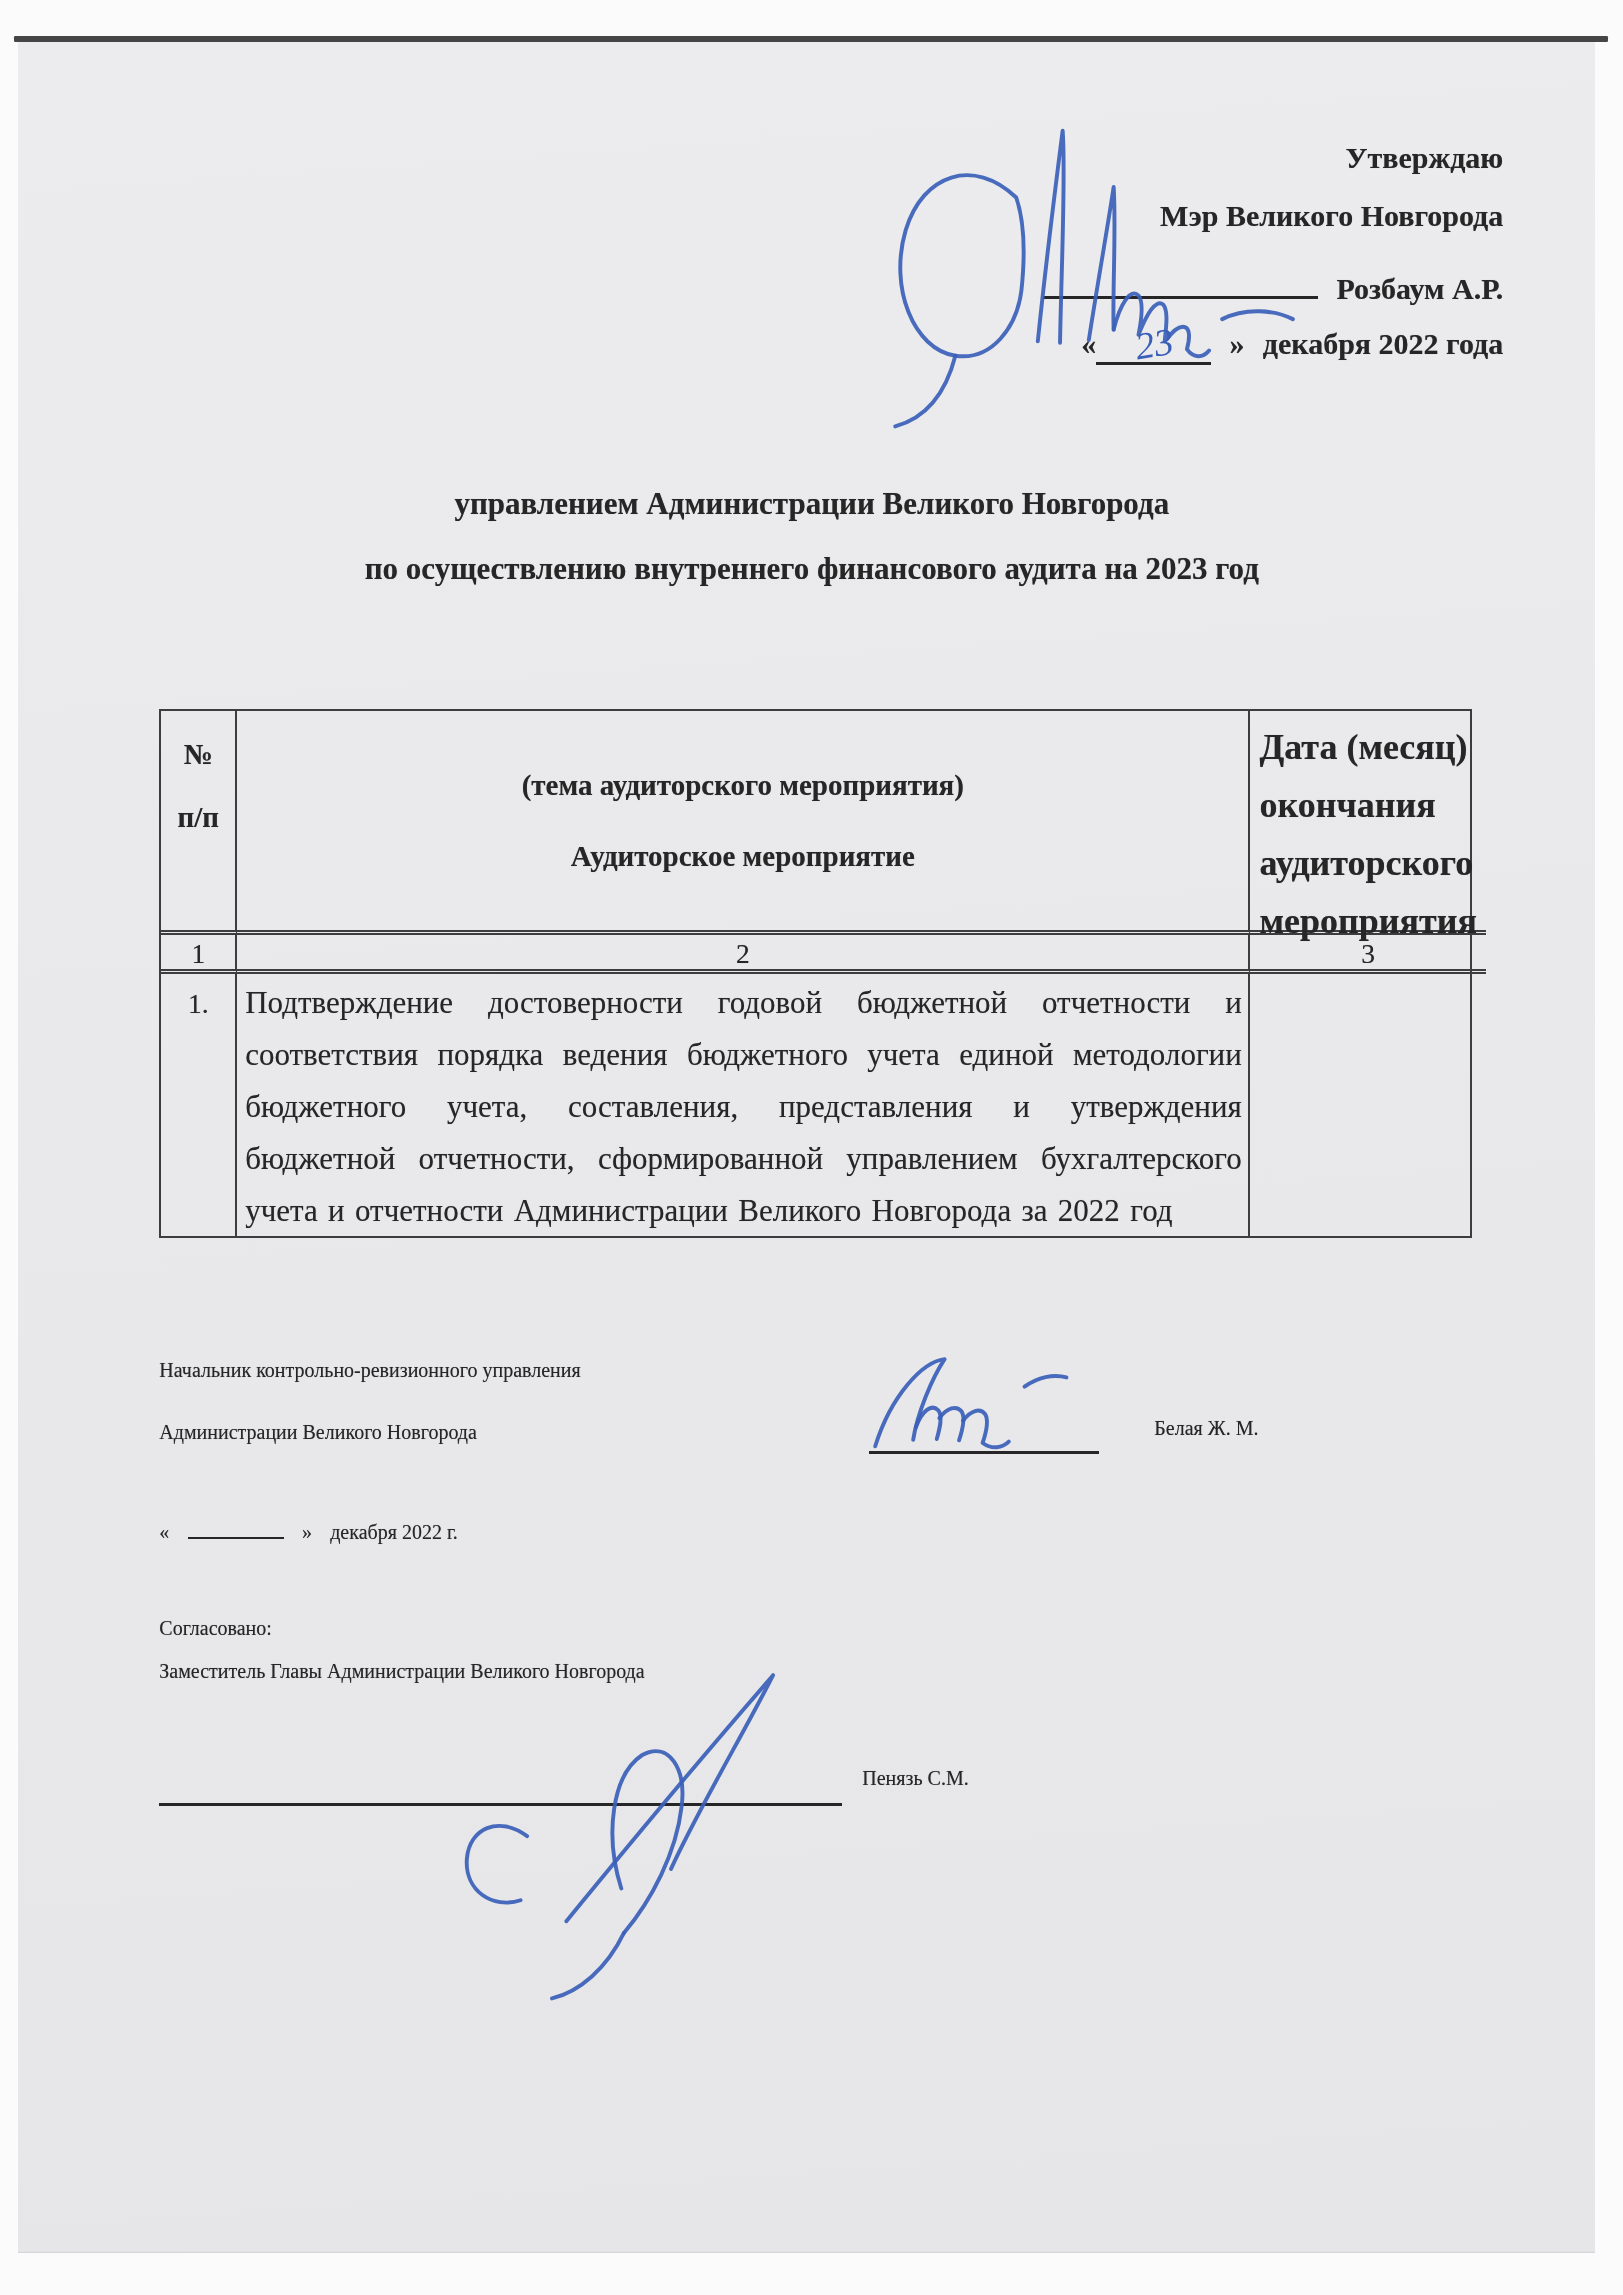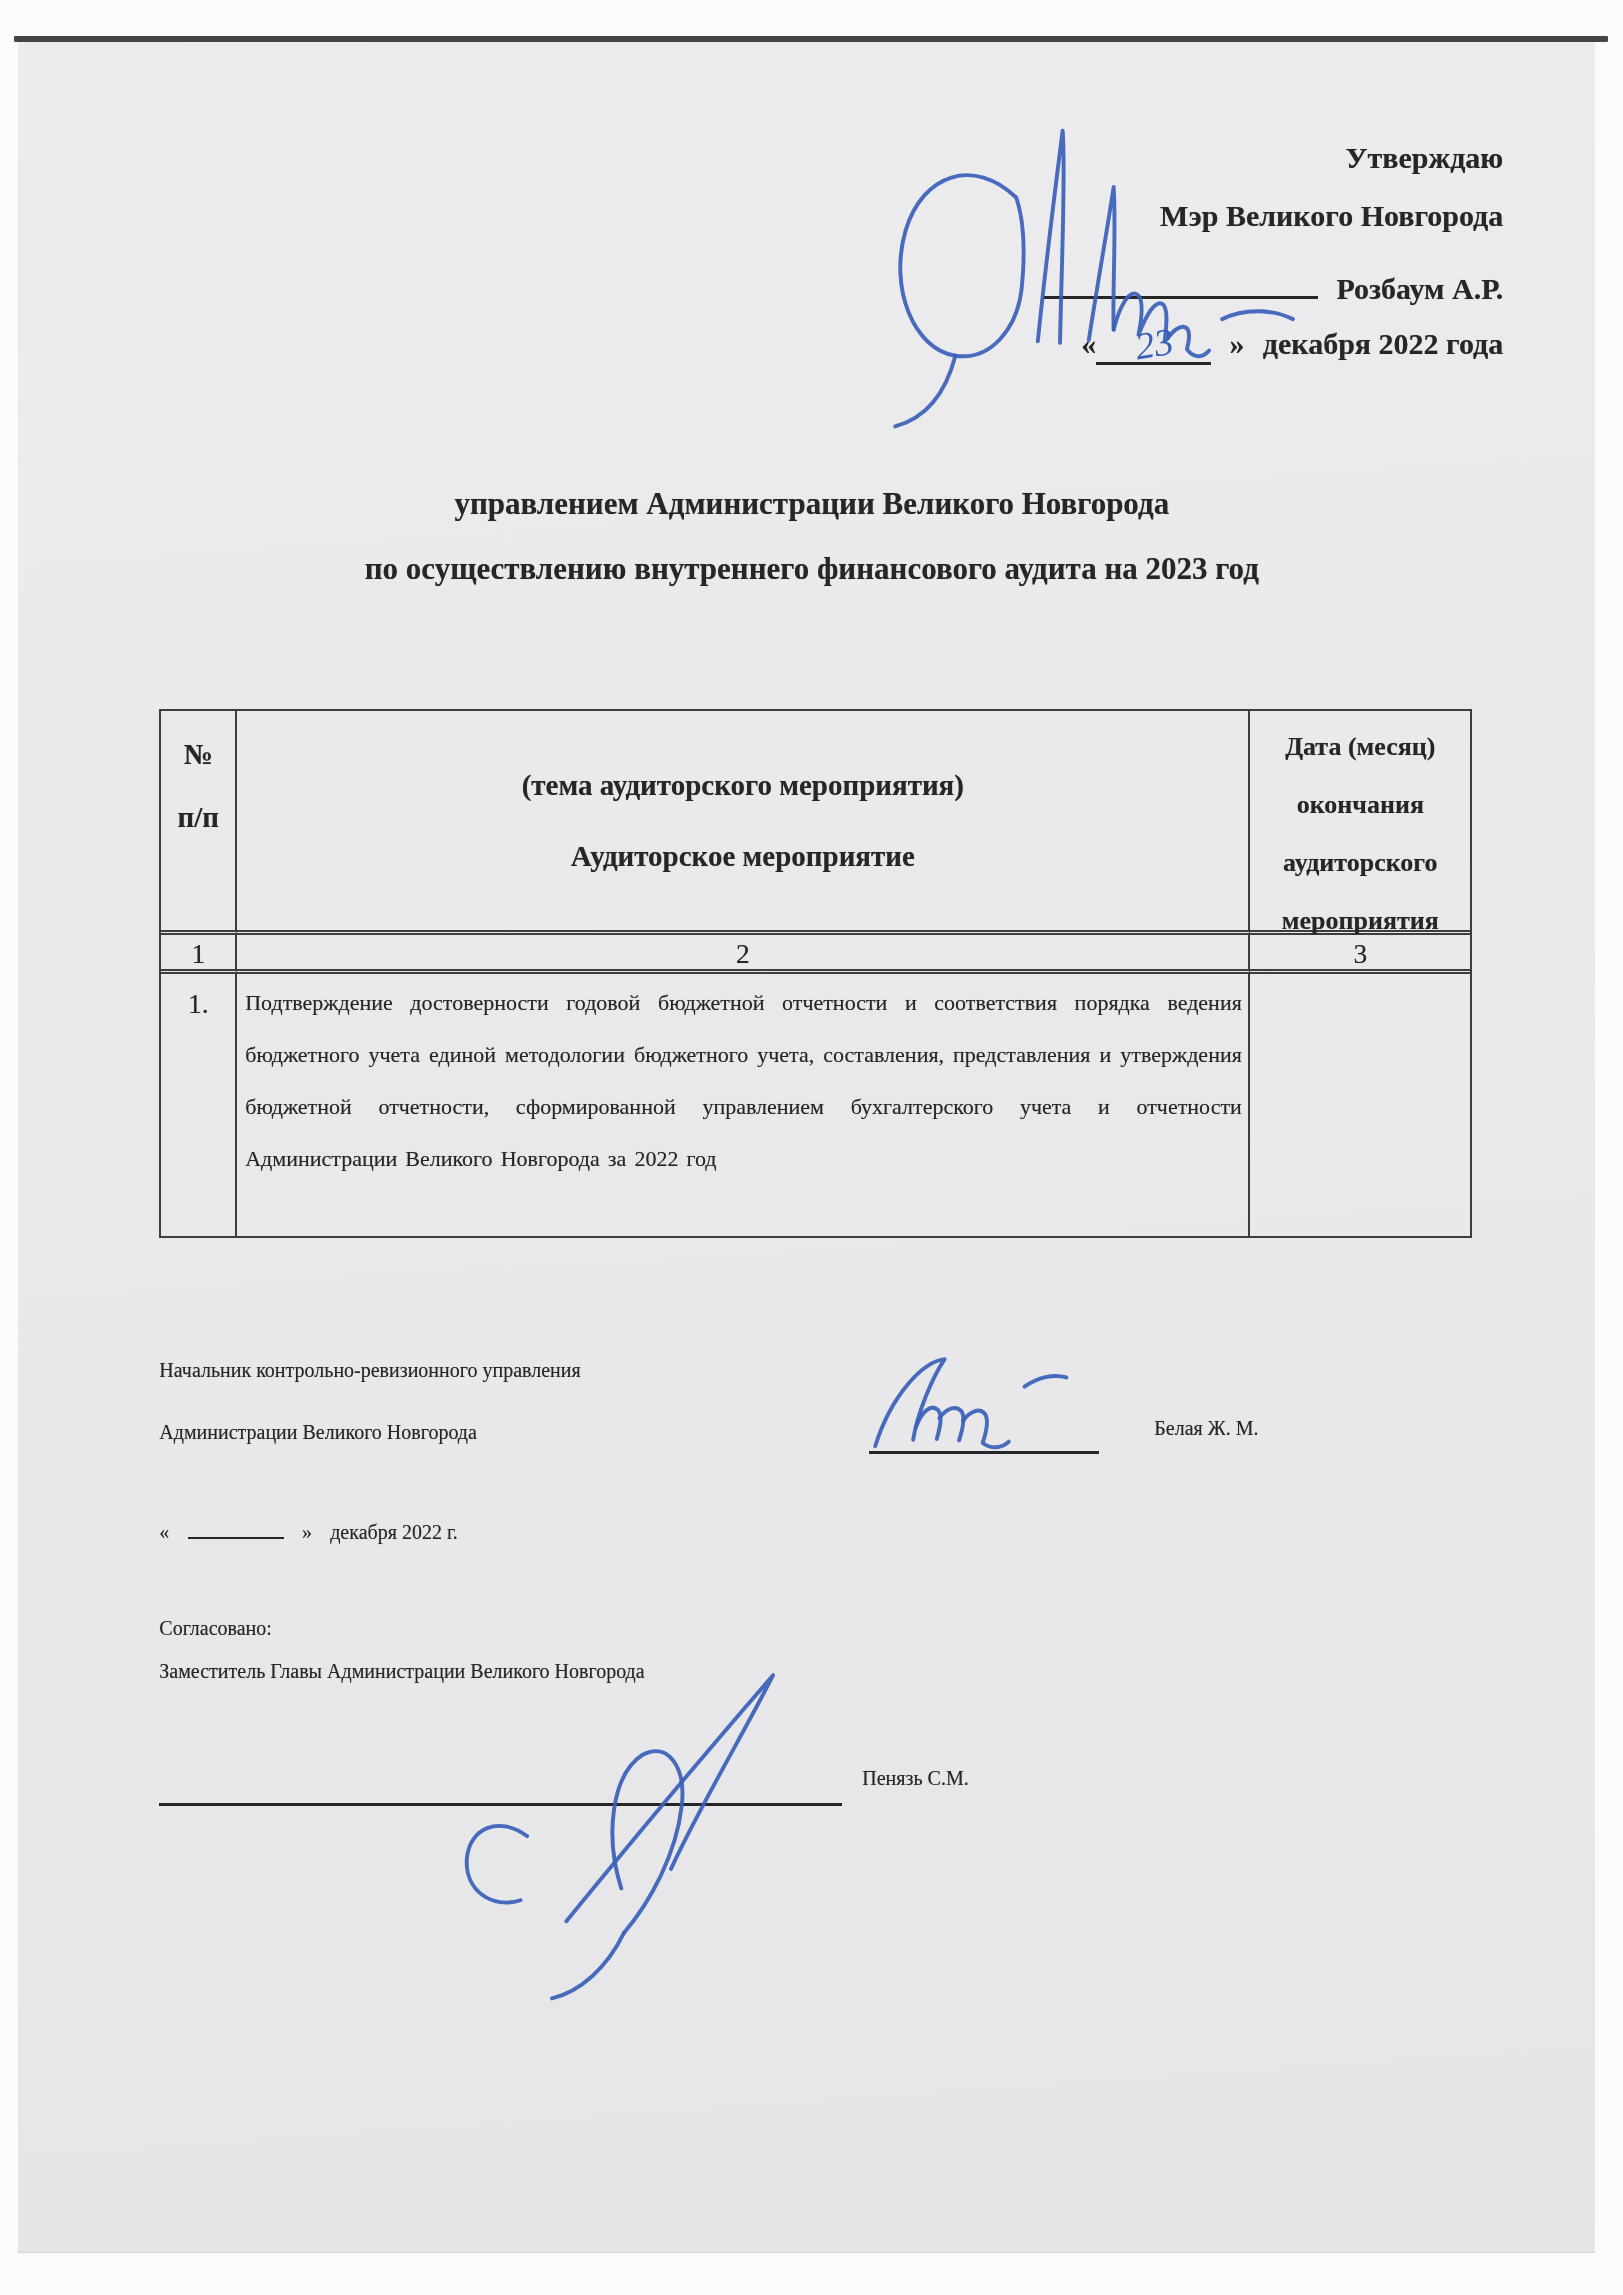--- a/index.html
+++ b/index.html
@@ -32,25 +32,25 @@
     position:absolute;left:141px;top:667px;width:1313px;
     border:2px solid #3d3d40;
     display:grid;grid-template-columns:76px 1013px auto;
     box-sizing:border-box;
   }
   .cell{border-right:2px solid #3d3d40;box-sizing:border-box;text-shadow:0 0 0.7px rgba(40,40,40,.45);}
   .cell.last{border-right:none;}
   .hdr{border-bottom:5.9px double #3d3d40;height:224px;}
   .hdr1{font-size:29px;font-weight:bold;text-align:center;padding-top:11.8px;line-height:63px;}
   .hdr2{font-size:29px;font-weight:bold;text-align:center;display:flex;flex-direction:column;justify-content:center;line-height:71px;}
-  .hdr3{font-size:26px;font-weight:bold;text-align:center;padding:6.5px 9.2px 0 9.2px;line-height:58px;white-space:normal;}
+  .hdr3{font-size:36px;font-weight:bold;text-align:left;padding:6.5px 9.2px 0 9.2px;line-height:58px;white-space:normal;}
   .numrow{border-bottom:5.9px double #3d3d40;height:39px;font-size:27.5px;text-align:center;line-height:38px;}
   .bodyrow{height:262px;}
   .bcell-num{font-size:27.5px;text-align:center;padding-top:3.9px;line-height:51px;}
-  .bcell-text{font-size:22px;text-align:justify;padding:2.6px 6.5px 0 7.9px;line-height:52px;white-space:normal;word-spacing:2.6px;overflow:hidden;}
+  .bcell-text{font-size:31px;text-align:justify;padding:2.6px 6.5px 0 7.9px;line-height:52px;white-space:normal;word-spacing:2.6px;overflow:hidden;}
   .bcell-date{font-size:27.5px;text-align:center;padding-top:2.6px;line-height:38px;white-space:normal;}
 
   
   .so{position:absolute;font-size:20px;white-space:nowrap;text-shadow:0 0 0.7px rgba(40,40,40,.45);}
   .uline{position:absolute;background:#262626;height:2.6px;}
   .so-blank{display:inline-block;width:96px;border-bottom:2.6px solid #262626;}
 
   svg.pen{position:absolute;overflow:visible;}
   svg.pen path{fill:none;stroke:#3a5fb8;stroke-width:6;stroke-linecap:round;stroke-linejoin:round;opacity:.92;}
 </style>

